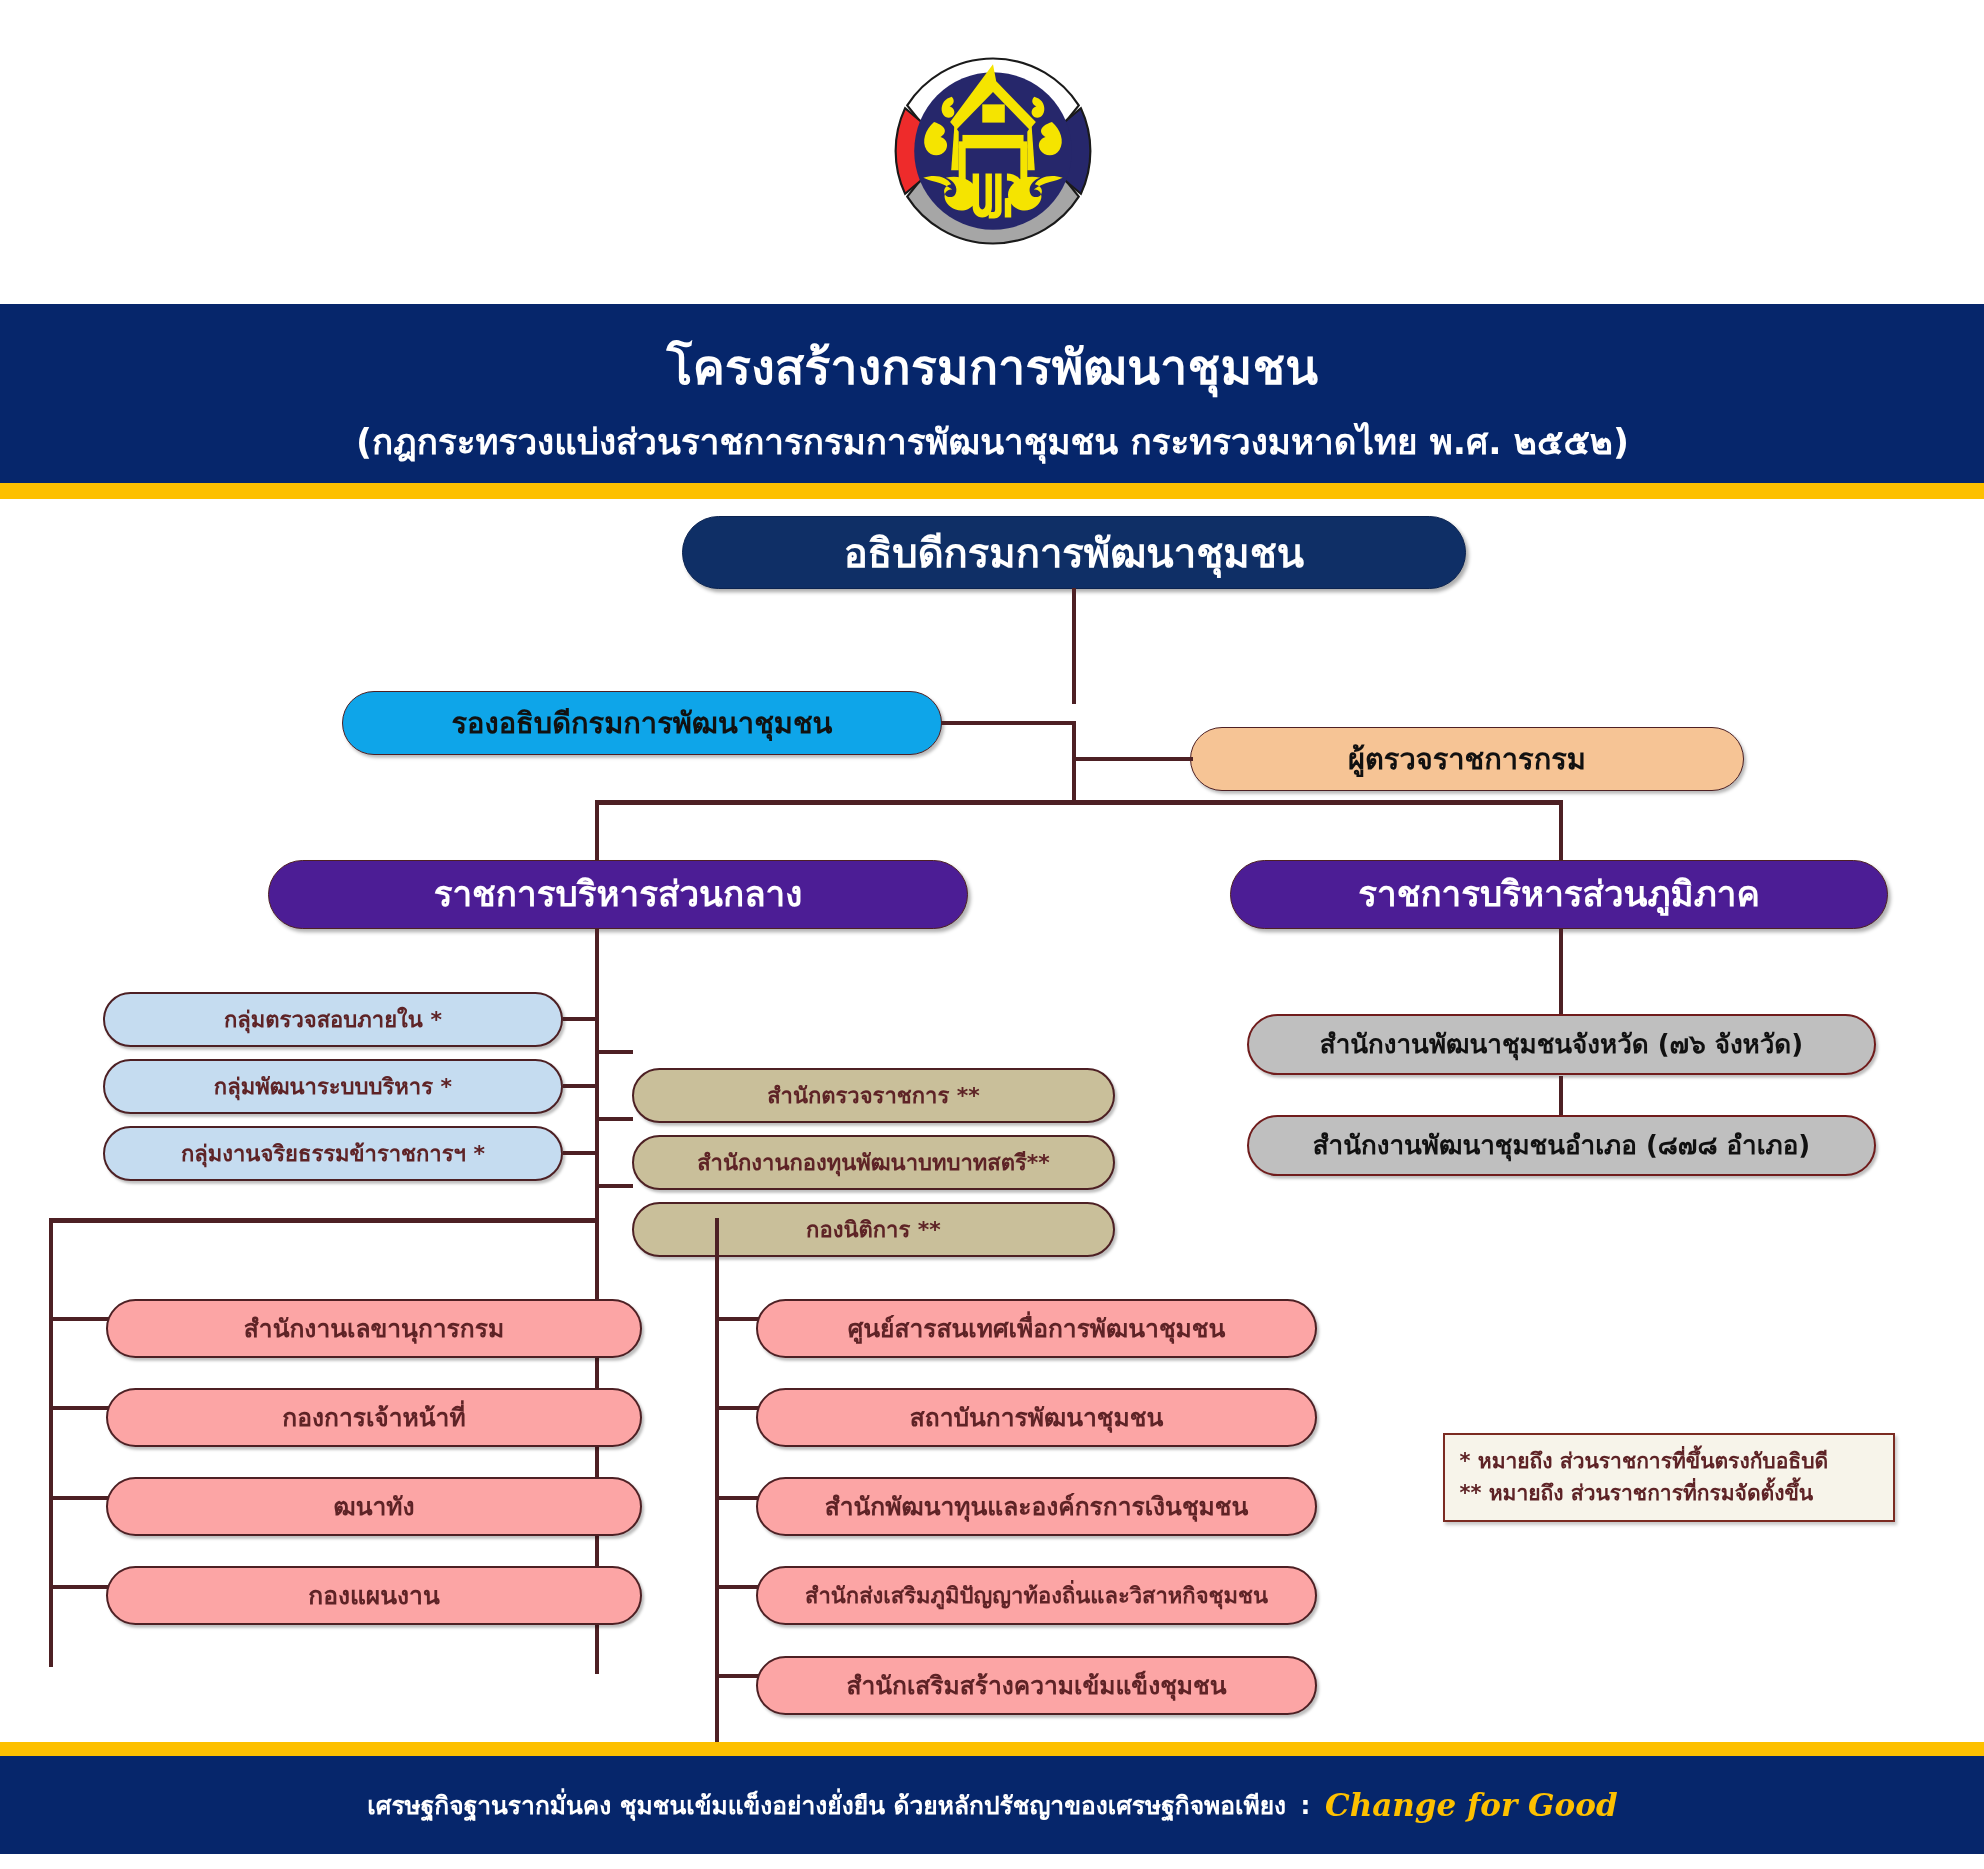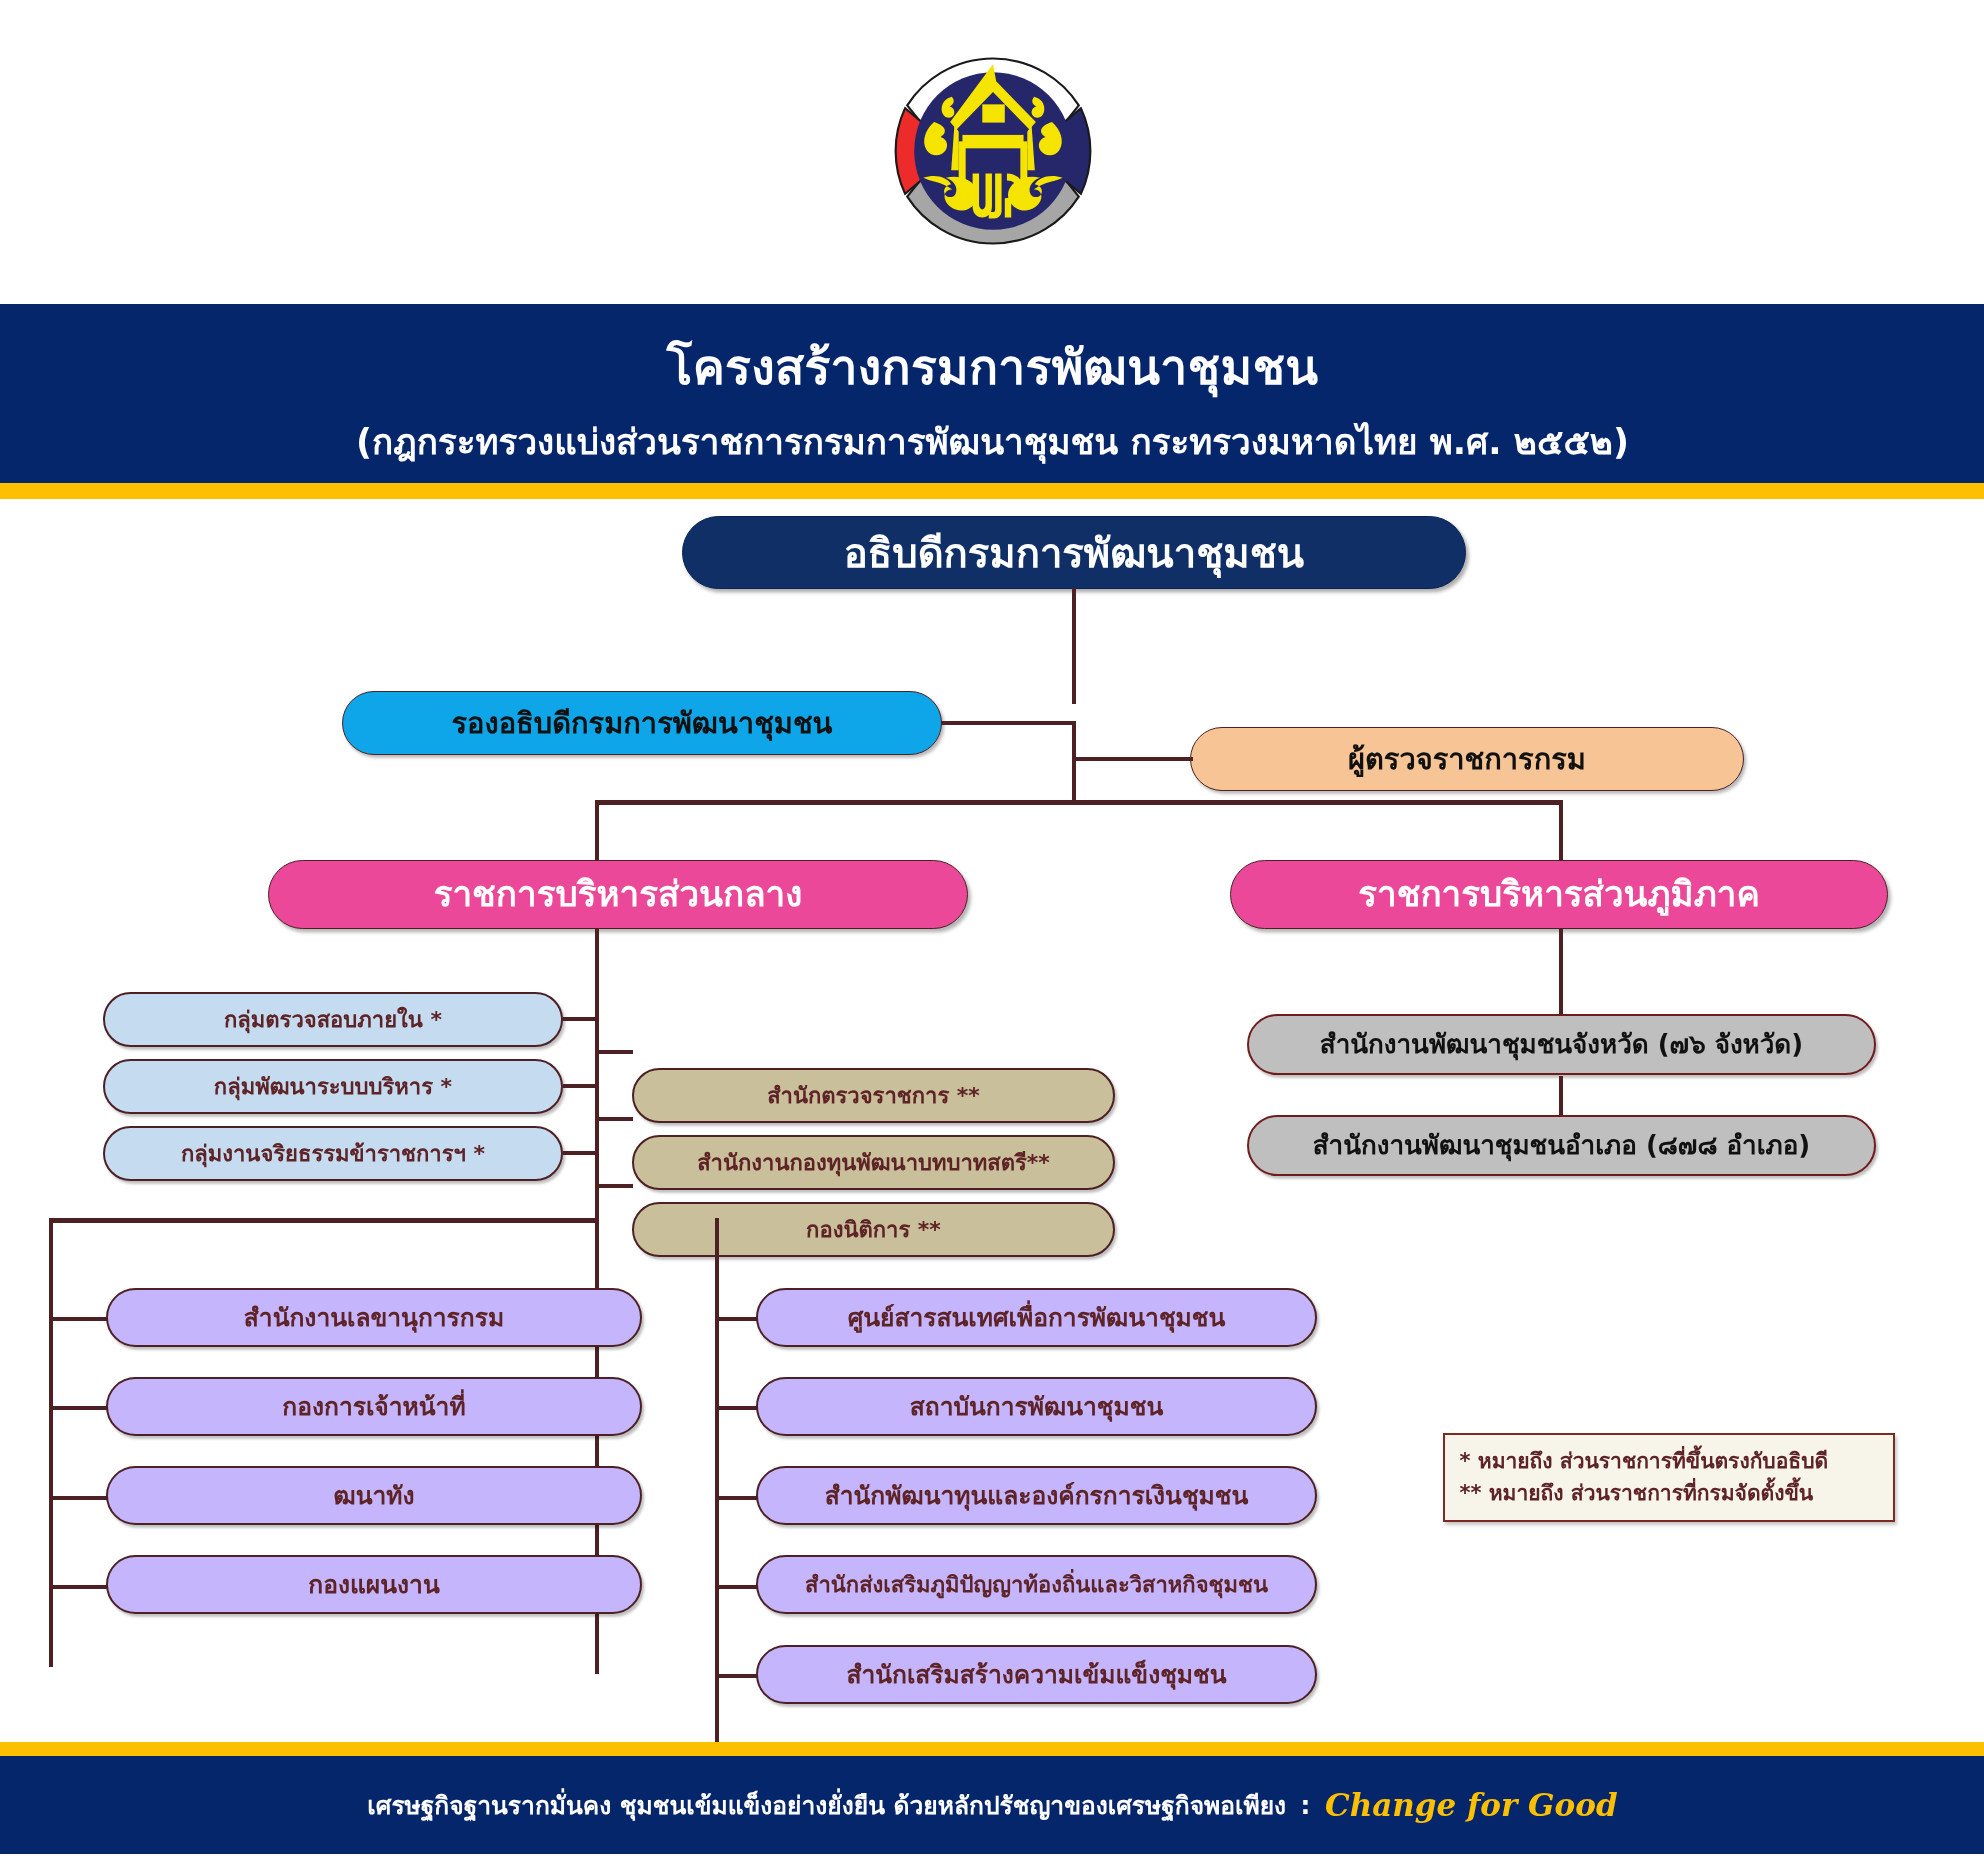--- a/index.html
+++ b/index.html
@@ -48,38 +48,38 @@
   }
   .node.deputy{
     background:#0ea5e9;color:#111111;border:1.7px solid #4d2024;
     font-size:29px;box-shadow:2.2px 2.8px 3.3px rgba(0,0,0,.28);
   }
   .node.inspector{
     background:#F6C495;color:#111111;border:1.7px solid #4d2024;
     font-size:29px;box-shadow:2.2px 2.8px 3.3px rgba(0,0,0,.28);
   }
   .node.division{
-    background:#ec4899;color:#ffffff;border:1.7px solid #4d2024;
+    background:#4c1d95;color:#ffffff;border:1.7px solid #4d2024;
     font-size:35px;box-shadow:2.8px 3.3px 3.9px rgba(0,0,0,.3);
   }
   .node.blue{
     background:#C5DCF0;color:#5E2326;border:2.8px solid #4d2024;
     font-size:22px;box-shadow:2.2px 2.8px 2.8px rgba(0,0,0,.26);
   }
   .node.khaki{
     background:#C9BF9A;color:#5E2326;border:2.8px solid #4d2024;
     font-size:22px;box-shadow:2.2px 2.8px 2.8px rgba(0,0,0,.26);margin-top:44px;
   }
   .node.grey{
     background:#BFBFBF;color:#111111;border:2.8px solid #701c1c;
     font-size:26px;box-shadow:2.2px 2.8px 2.8px rgba(0,0,0,.26);
   }
   .node.pink{
-    background:#c4b5fd;color:#5E2326;border:2.8px solid #4d2024;
-    font-size:24.6px;box-shadow:2.2px 2.8px 2.8px rgba(0,0,0,.26);
+    background:#fca5a5;color:#5E2326;border:2.8px solid #4d2024;
+    font-size:24.6px;box-shadow:2.2px 2.8px 2.8px rgba(0,0,0,.26);margin-top:11px;
   }
   .node.pink.small{font-size:22px;}
 
   
   .ln{position:absolute;background:#4d2024;}
   .ln.v{width:3.9px;}
   .ln.h{height:3.9px;}
 
   
   #legend{

